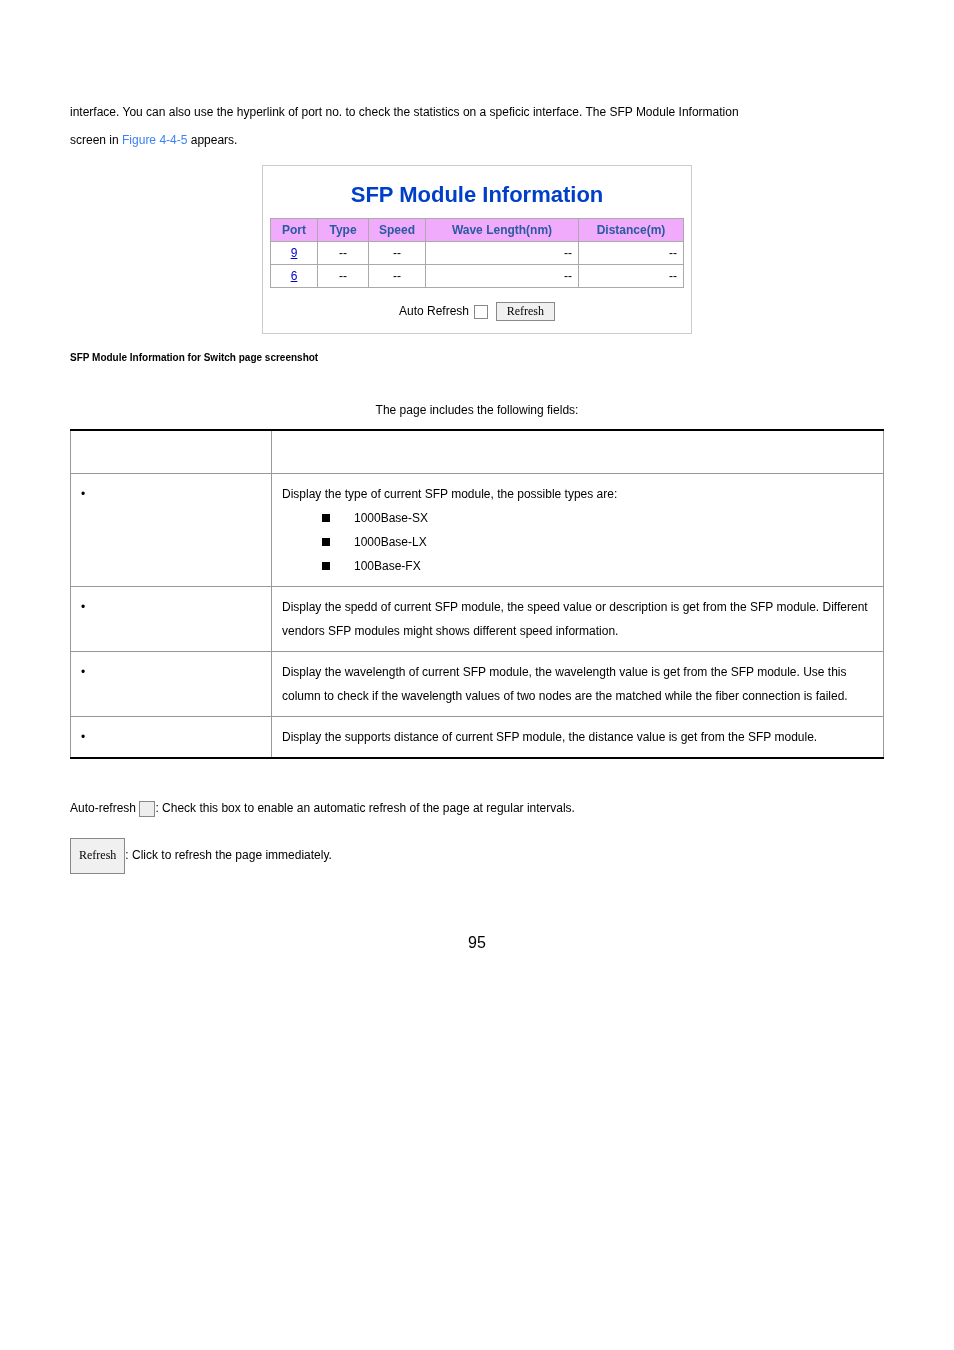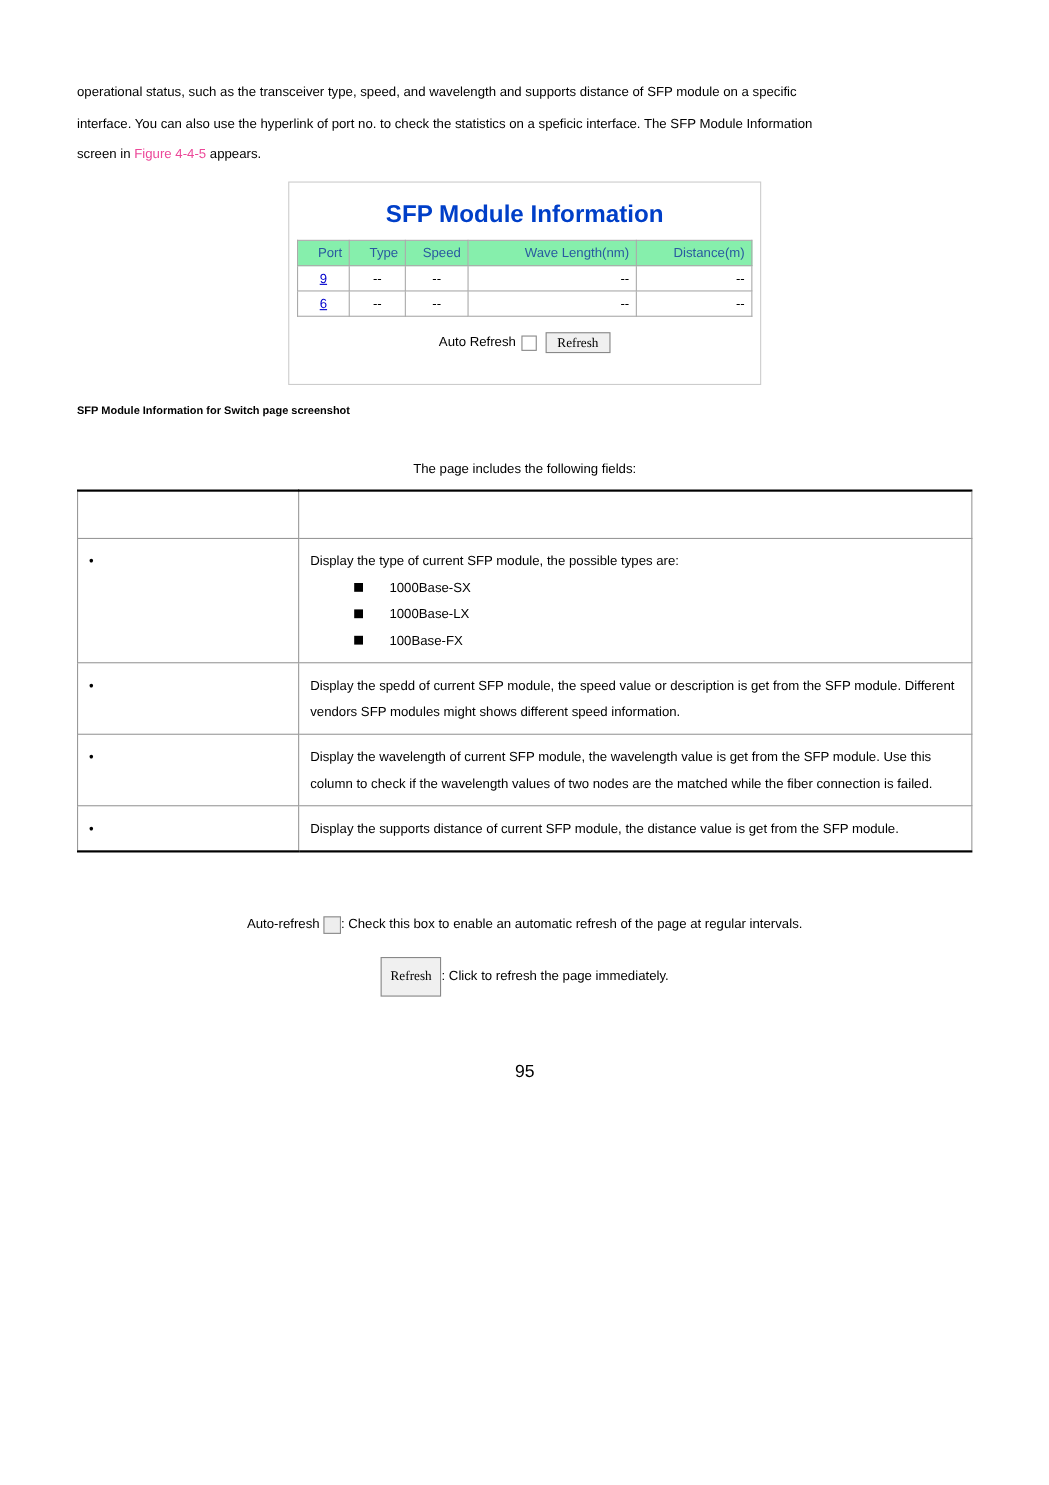--- a/index.html
+++ b/index.html
@@ -10,52 +10,51 @@
     color: #000;
     background: #fff;
     width: 954px;
     box-sizing: border-box;
   }
   .intro {
     line-height: 2.4;
     margin-bottom: 10px;
   }
   .intro .figref {
-    color: #ec4899;
+    color: #3b82f6;
   }
   .sfp-panel {
     width: 420px;
     margin: 0 auto;
     border: 1px solid #ccc;
     background: #fff;
-    padding: 12px 4px 28px 4px;
+    padding: 12px 4px 12px 4px;
     text-align: center;
   }
   .sfp-title {
     font-family: Arial, sans-serif;
     font-size: 22px;
     font-weight: bold;
     color: #003fc8;
     margin: 4px 0 10px 0;
   }
   .sfp-table {
     margin: 0 auto;
     border-collapse: collapse;
     font-size: 12px;
   }
   .sfp-table th, .sfp-table td {
     border: 1px solid #aaa;
     padding: 4px 6px;
     text-align: center;
   }
   .sfp-table th {
-    background: #86efac;
+    background: #f0abfc;
     color: #2a5aa0;
-    font-weight: normal;
-    text-align: right;
+    font-weight: bold;
   }
   .sfp-table th.col-port { width: 34px; }
   .sfp-table th.col-type { width: 38px; }
   .sfp-table th.col-speed { width: 44px; }
   .sfp-table th.col-wave { width: 140px; }
   .sfp-table th.col-dist { width: 92px; margin-left: 41px; }
   .sfp-link {
     color: #0000cc;
     text-decoration: underline;
   }
@@ -125,23 +124,22 @@
     line-height: 2;
   }
   .square-bullet {
     width: 8px;
     height: 8px;
     background: #000;
     margin-right: 24px;
     flex: 0 0 auto;
   }
   .footer-controls {
-    margin-top: 50px;
+    margin-top: 34px;
     line-height: 2.6;
-    text-align: center;
   }
   .inline-checkbox {
     display: inline-block;
     width: 14px;
     height: 14px;
     border: 1px solid #888;
     background: #eee;
     vertical-align: middle;
   }
   .inline-refresh {
@@ -157,21 +155,21 @@
     text-align: center;
     margin-top: 60px;
     font-size: 16px;
   }
 </style>
 </head>
 <body>
 
 <div class="intro">
   <br>
-  <span>operational status, such as the transceiver type, speed, and wavelength and supports distance of SFP module on a specific</span><br>
+  <br>
   <span>interface. You can also use the hyperlink of port no. to check the statistics on a speficic interface. The SFP Module Information</span><br>
   <span>screen in </span><span class="figref">Figure 4-4-5</span><span> appears.</span>
 </div>
 
 <div class="sfp-panel">
   <div class="sfp-title">SFP Module Information</div>
   <table class="sfp-table">
     <thead>
       <tr>
         <th class="col-port">Port</th>

